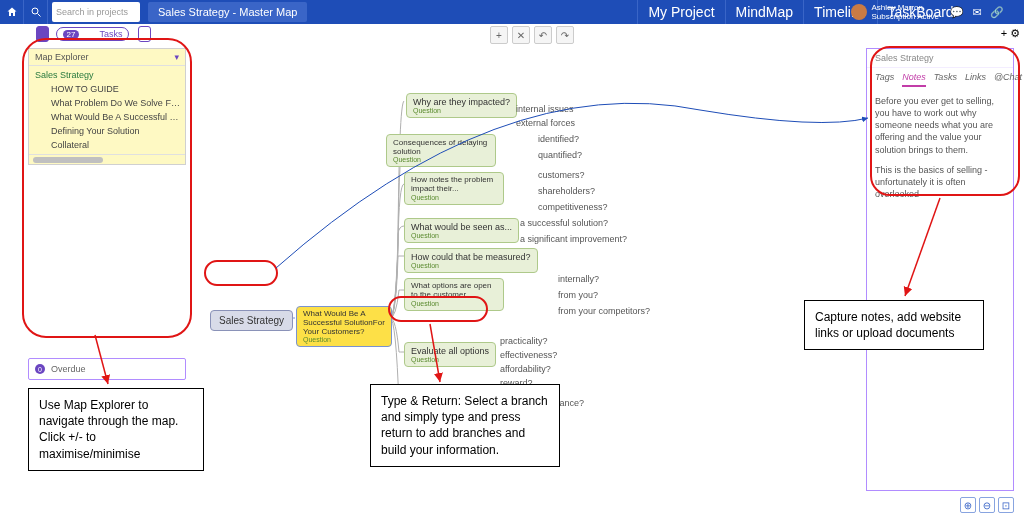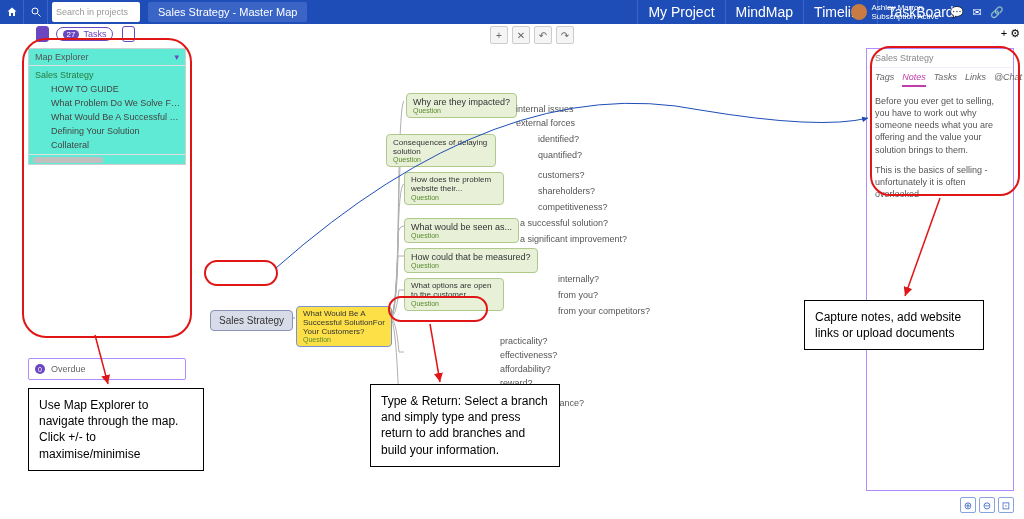--- a/index.html
+++ b/index.html
@@ -15,27 +15,27 @@
   .nav-item { padding: 0 10px; font-size: 14px; display: flex; align-items: center; border-left: 1px solid #3a65c7; cursor: pointer; white-space: nowrap; }
   .tb-right { position: absolute; right: 0; top: 0; height: 24px; display: flex; align-items: center; gap: 4px; padding-right: 19px; }
   .avatar { width: 16px; height: 16px; border-radius: 50%; background: #c97b44; }
   .usercol { display: flex; flex-direction: column; font-size: 8px; line-height: 9px; margin-right: 6px; }
   .ico-sm { width: 16px; height: 16px; display: flex; align-items: center; justify-content: center; }
 
   
   .secondbar { position: absolute; top: 24px; left: 0; right: 0; height: 20px; display: flex; align-items: center; }
   .chip { display: inline-flex; align-items: center; height: 16px; border: 1px solid #6b46c1; border-radius: 3px; margin-left: 6px; padding: 0 4px; font-size: 9px; color: #6b46c1; }
   .chip.purple-fill { background: #6b46c1; color: #fff; }
-  .tasks-badge { display: inline-flex; align-items: center; gap: 4px; border: 1px solid #6b46c1; border-radius: 8px; padding: 1px 6px; margin-left: 4px; font-size: 9px; color: #6b46c1; }
+  .tasks-badge { display: inline-flex; align-items: center; gap: 20px; border: 1px solid #6b46c1; border-radius: 8px; padding: 1px 6px; margin-left: 4px; font-size: 9px; color: #6b46c1; }
   .tasks-badge .num { background: #6b46c1; color: #fff; border-radius: 7px; padding: 0 4px; font-size: 8px; }
   .tool-cluster { position: absolute; top: 26px; left: 490px; display: flex; gap: 4px; }
   .tool-btn { width: 18px; height: 18px; border: 1px solid #ccc; border-radius: 2px; background: #f5f5f5; display: flex; align-items: center; justify-content: center; font-size: 10px; color: #666; }
 
   
-  .explorer { position: absolute; top: 48px; left: 28px; width: 158px; background: #5eead4; border: 1px solid #d0d0d0; font-size: 9px; }
+  .explorer { position: absolute; top: 48px; left: 28px; width: 158px; background: #fef9c3; border: 1px solid #d0d0d0; font-size: 9px; }
   .exp-hdr { display: flex; justify-content: space-between; align-items: center; padding: 3px 6px; border-bottom: 1px solid #e0e0e0; color: #555; }
   .exp-body { padding: 2px 0; }
   .tree-row { padding: 2px 4px 2px 14px; color: #444; white-space: nowrap; overflow: hidden; text-overflow: ellipsis; cursor: pointer; }
   .tree-row.root { color: #2a7a3f; padding-left: 6px; }
   .tree-sub { padding-left: 22px; }
   .exp-scroll { height: 10px; border-top: 1px solid #e0e0e0; position: relative; }
   .exp-thumb { position: absolute; left: 4px; top: 2px; width: 70px; height: 6px; background: #c0c0c0; border-radius: 3px; }
 
   
   .overdue-panel { position: absolute; top: 358px; left: 28px; width: 158px; height: 22px; border: 1px solid #b18cff; border-radius: 2px; display: flex; align-items: center; padding: 0 6px; gap: 6px; }
@@ -188,35 +188,39 @@
 
   <div class="node q" style="top:49px; left:406px;">
     <div>Why are they impacted?</div>
     <div class="sub">Question</div>
   </div>
   <div class="node q" style="top:90px; left:386px; white-space:normal; width:110px;">
     <div style="font-size:8px;">Consequences of delaying solution</div>
     <div class="sub">Question</div>
   </div>
   <div class="node q" style="top:128px; left:404px; white-space:normal; width:100px;">
-    <div style="font-size:8px; line-height:1.1;">How does the problem website
+    <div style="font-size:8px; line-height:1.1;">How notes the problem impact
 their...</div>
     <div class="sub">Question</div>
   </div>
   <div class="node q" style="top:174px; left:404px;">
     <div>What would be seen as...</div>
     <div class="sub">Question</div>
   </div>
   <div class="node q" style="top:204px; left:404px;">
     <div>How could that be measured?</div>
     <div class="sub">Question</div>
   </div>
   <div class="node q" style="top:234px; left:404px; white-space:normal; width:100px;">
     <div style="font-size:8px; line-height:1.1;">What options are open to the
 customer</div>
+    <div class="sub">Question</div>
+  </div>
+  <div class="node q" style="top:298px; left:404px;">
+    <div>Evaluate all options</div>
     <div class="sub">Question</div>
   </div>
   <div class="node q" style="top:352px; left:404px; white-space:normal; width:110px;">
     <div style="font-size:8px; line-height:1.1;">How can you make your offering
 the preferred choice?</div>
     <div class="sub">Question</div>
   </div>
 
   <div class="leaf" style="top:60px; left:516px;">internal issues</div>
   <div class="leaf" style="top:74px; left:516px;">external forces</div>

